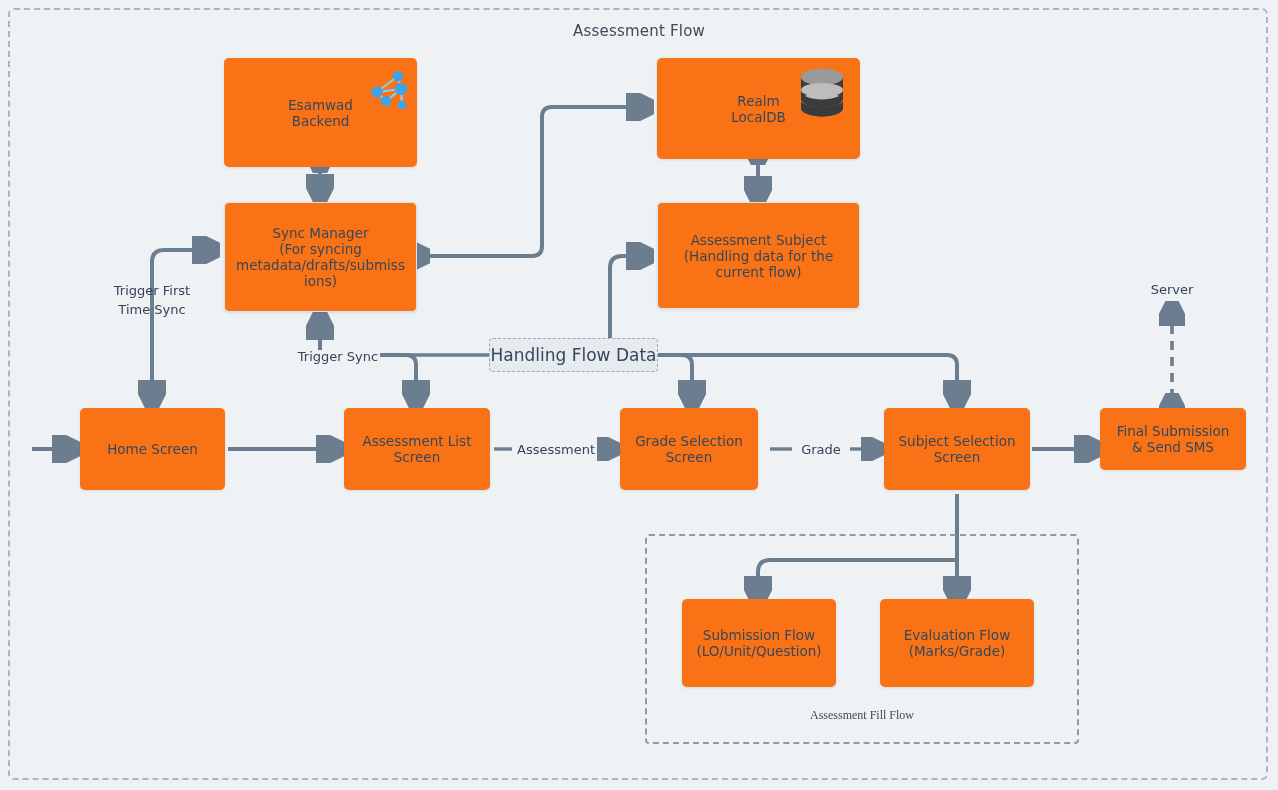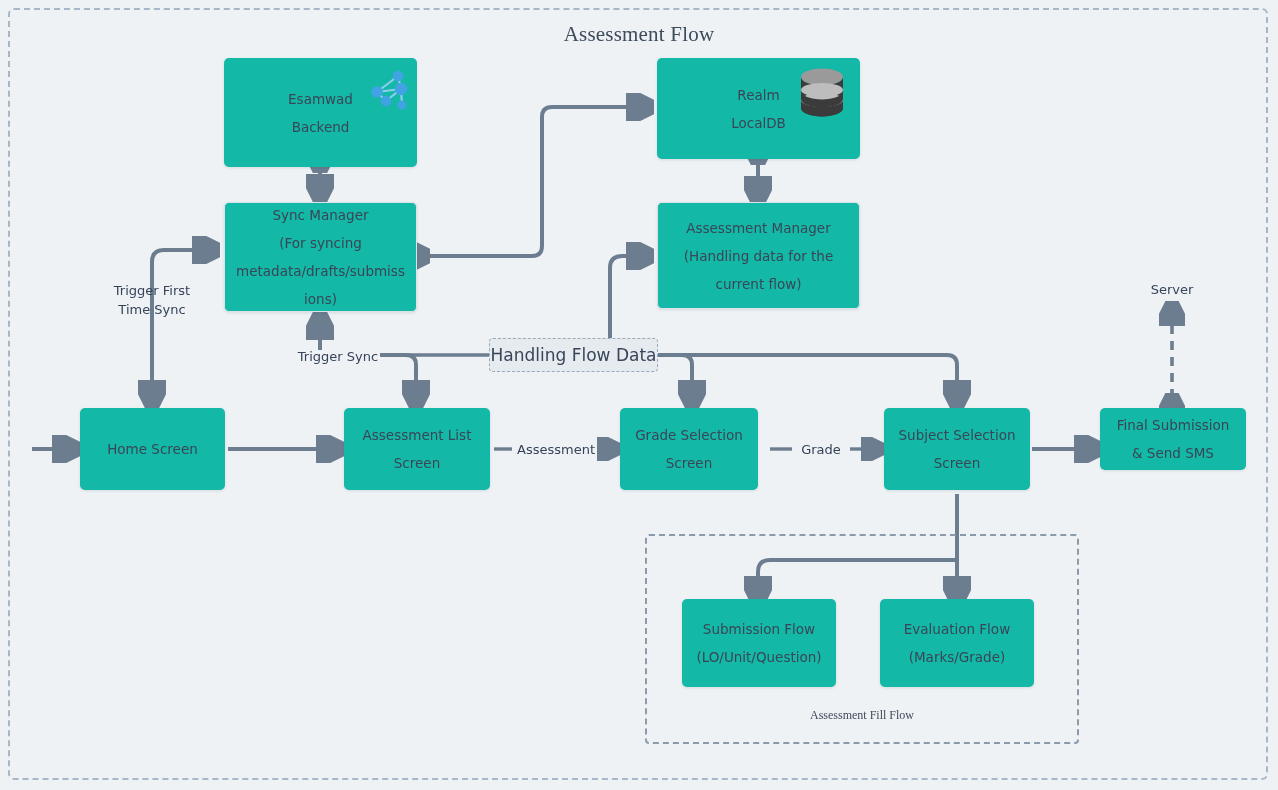--- a/index.html
+++ b/index.html
@@ -26,37 +26,36 @@
     border: 2px dashed #a8b7c7;
     border-radius: 6px;
     box-sizing: border-box;
   }
   .flow-title {
     position: absolute;
     left: 0;
     top: 22px;
     width: 1278px;
     text-align: center;
-    font-size: 21px;
+    font-size: 15px;
     color: #3e4b5b;
     letter-spacing: .2px;
-    font-family: Liberation Serif, serif;
   }
   .node {
     position: absolute;
-    background: #14b8a6;
+    background: #f97316;
     border-radius: 5px;
     box-shadow: 0 1px 3px rgba(40,60,80,.13);
     display: flex;
     align-items: center;
     justify-content: center;
     text-align: center;
     color: #394657;
     font-size: 13.5px;
-    line-height: 28px;
+    line-height: 16px;
     box-sizing: border-box;
     padding: 20px 10px;
   }
   .node .lines { width: 100%; white-space: pre-line; }
   .node.hairline { border: 1px solid #dbe2e9; }
   .dashed-group {
     position: absolute;
     border: 2px dashed #8b9bac;
     border-radius: 4px;
     box-sizing: border-box;
@@ -187,21 +186,21 @@
   </div>
 
   <div class="node hairline" style="left:224px; top:202px; width:193px; height:110px;">
     <span class="lines">Sync Manager
 (For syncing
 metadata/drafts/submiss
 ions)</span>
   </div>
 
   <div class="node hairline" style="left:657px; top:202px; width:203px; height:107px;">
-    <span class="lines">Assessment Manager
+    <span class="lines">Assessment Subject
 (Handling data for the
 current flow)</span>
   </div>
 
   <div class="node" style="left:80px; top:408px; width:145px; height:82px;">
     <span class="lines">Home Screen</span>
   </div>
 
   <div class="node" style="left:344px; top:408px; width:146px; height:82px;text-align:center;">
     <span class="lines">Assessment List

